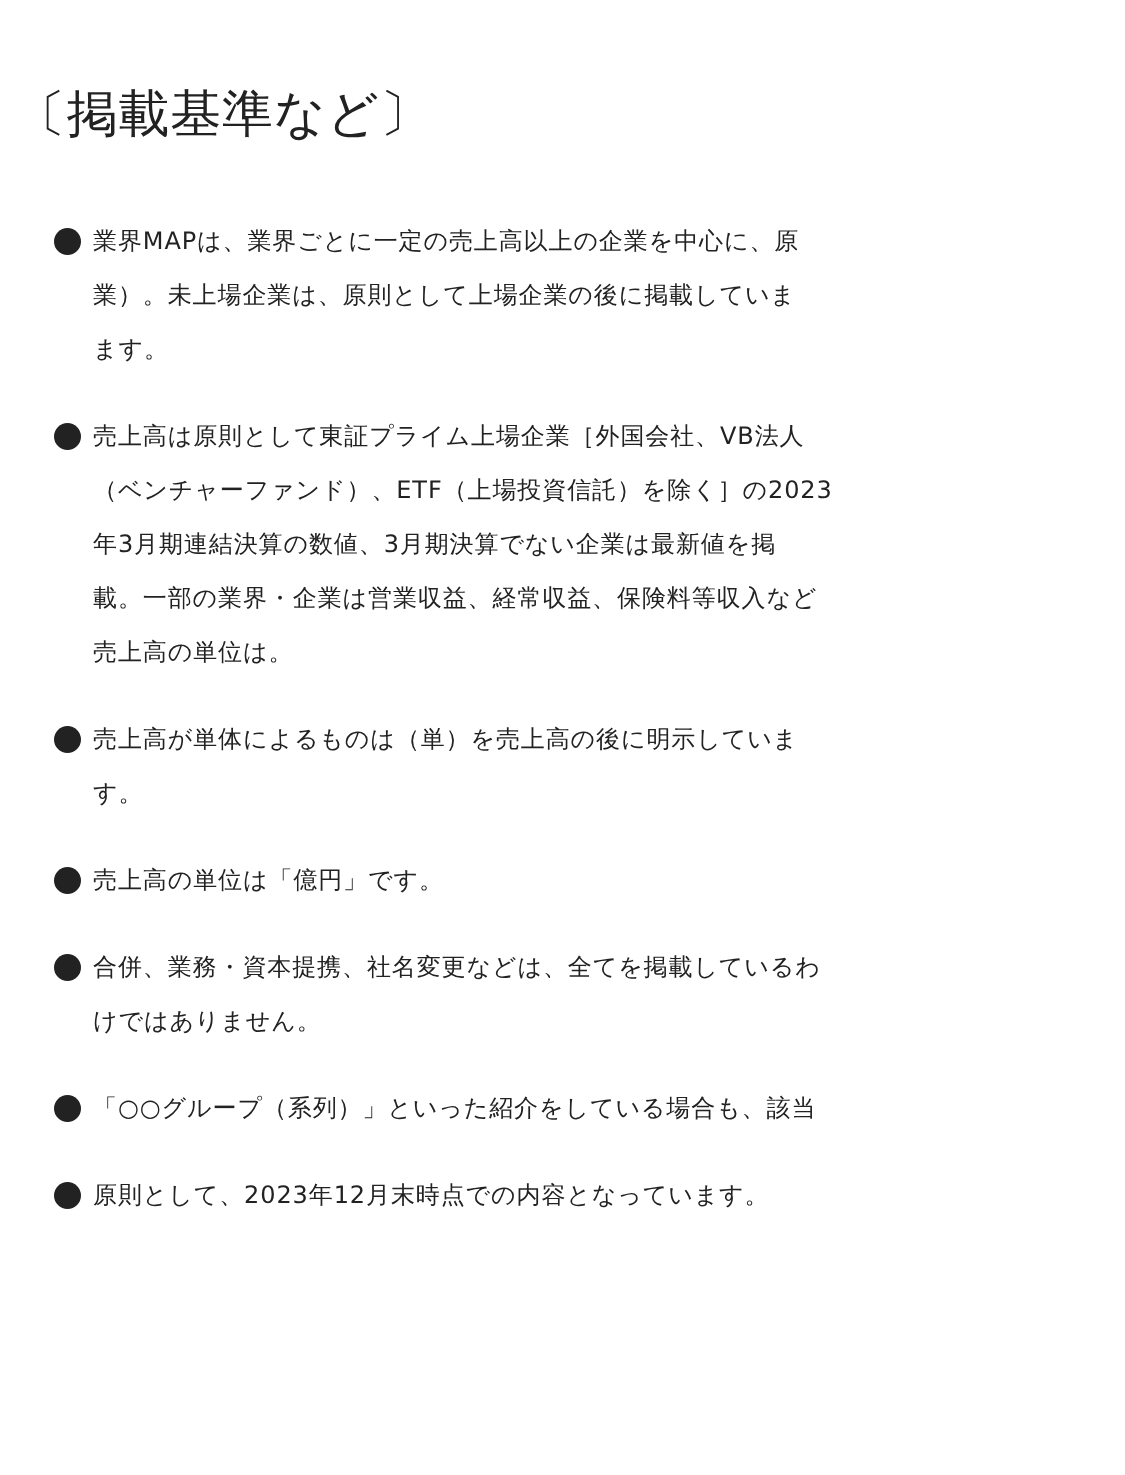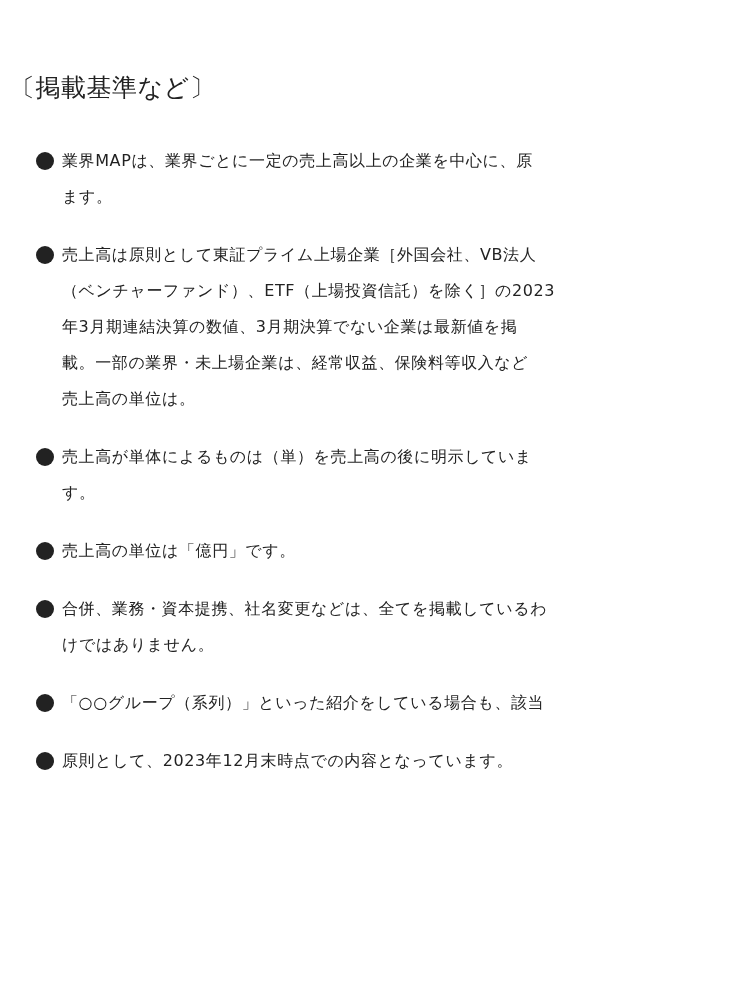--- a/index.html
+++ b/index.html
@@ -11,22 +11,22 @@
     width: 750px;
     height: 983px;
     position: relative;
     overflow: hidden;
     font-family: "DejaVu Sans", "Liberation Sans", sans-serif;
     color: #222222;
   }
   .title {
     position: absolute;
     left: 10px;
-    top: 68px;
-    font-size: 25px;
+    top: 56px;
+    font-size: 34px;
     line-height: 40px;
     letter-spacing: 0.5px;
     color: #222222;
     margin: 0;
     font-weight: normal;
   }
   .list {
     position: absolute;
     left: 36px;
     top: 143px;
@@ -58,28 +58,29 @@
 </style>
 </head>
 <body>
 
 <h2 class="title">〔掲載基準など〕</h2>
 
 <ul class="list">
   <li class="item">
     <span class="bullet"></span>
     <span class="text">業界MAPは、業界ごとに一定の売上高以上の企業を中心に、原</span>
+    <span class="text">業）。未上場企業は、原則として上場企業の後に掲載していま</span>
     <span class="text">ます。</span>
   </li>
   <li class="item">
     <span class="bullet"></span>
     <span class="text">売上高は原則として東証プライム上場企業［外国会社、VB法人</span>
     <span class="text">（ベンチャーファンド）、ETF（上場投資信託）を除く］の2023</span>
     <span class="text">年3月期連結決算の数値、3月期決算でない企業は最新値を掲</span>
-    <span class="text">載。一部の業界・未上場企業は、経常収益、保険料等収入など</span>
+    <span class="text">載。一部の業界・企業は営業収益、経常収益、保険料等収入など</span>
     <span class="text">売上高の単位は。</span>
   </li>
   <li class="item">
     <span class="bullet"></span>
     <span class="text">売上高が単体によるものは（単）を売上高の後に明示していま</span>
     <span class="text">す。</span>
   </li>
   <li class="item">
     <span class="bullet"></span>
     <span class="text">売上高の単位は「億円」です。</span>

